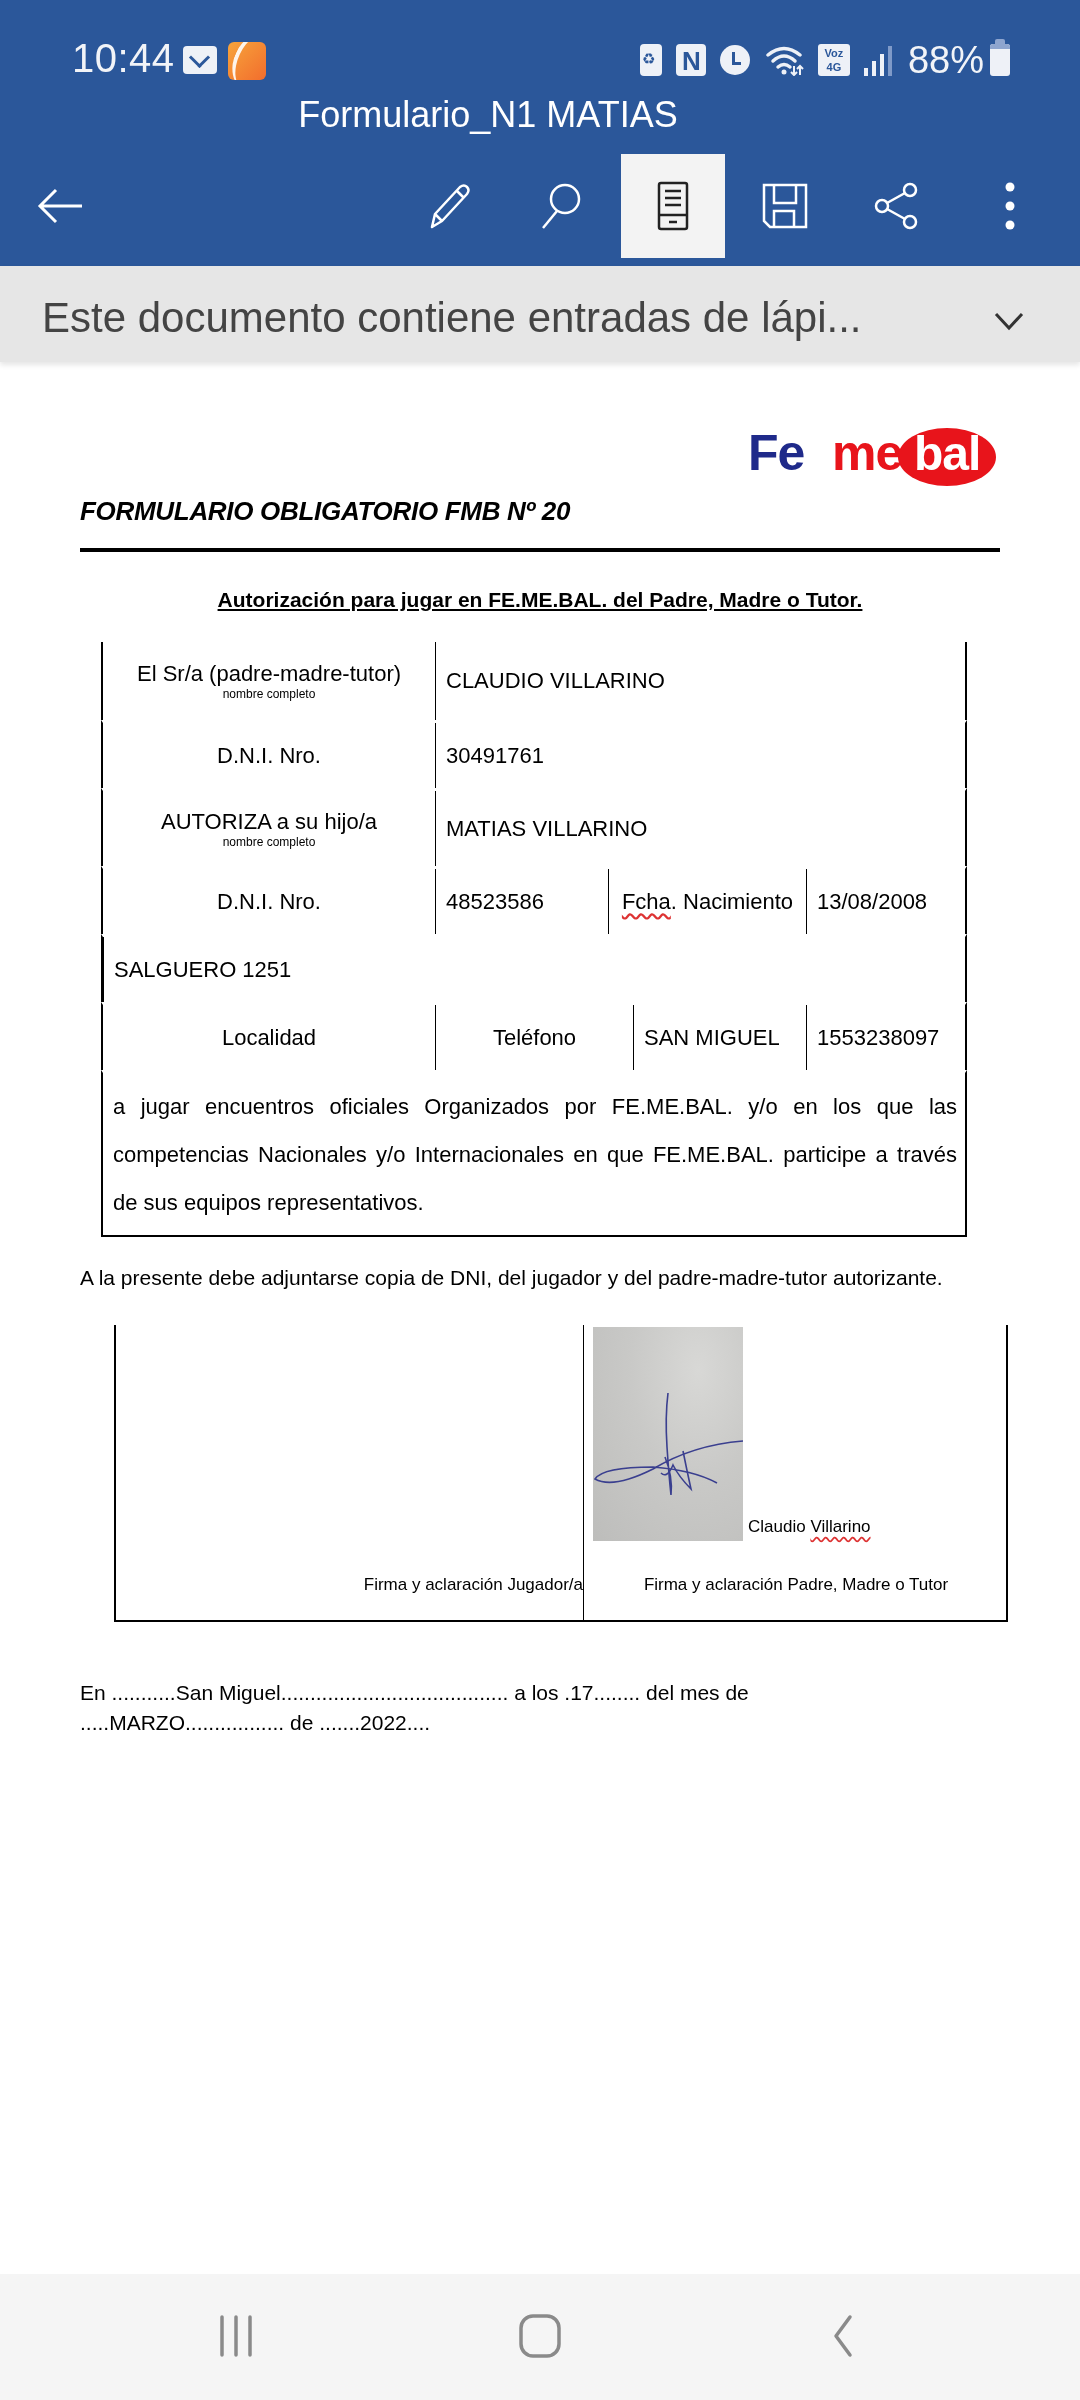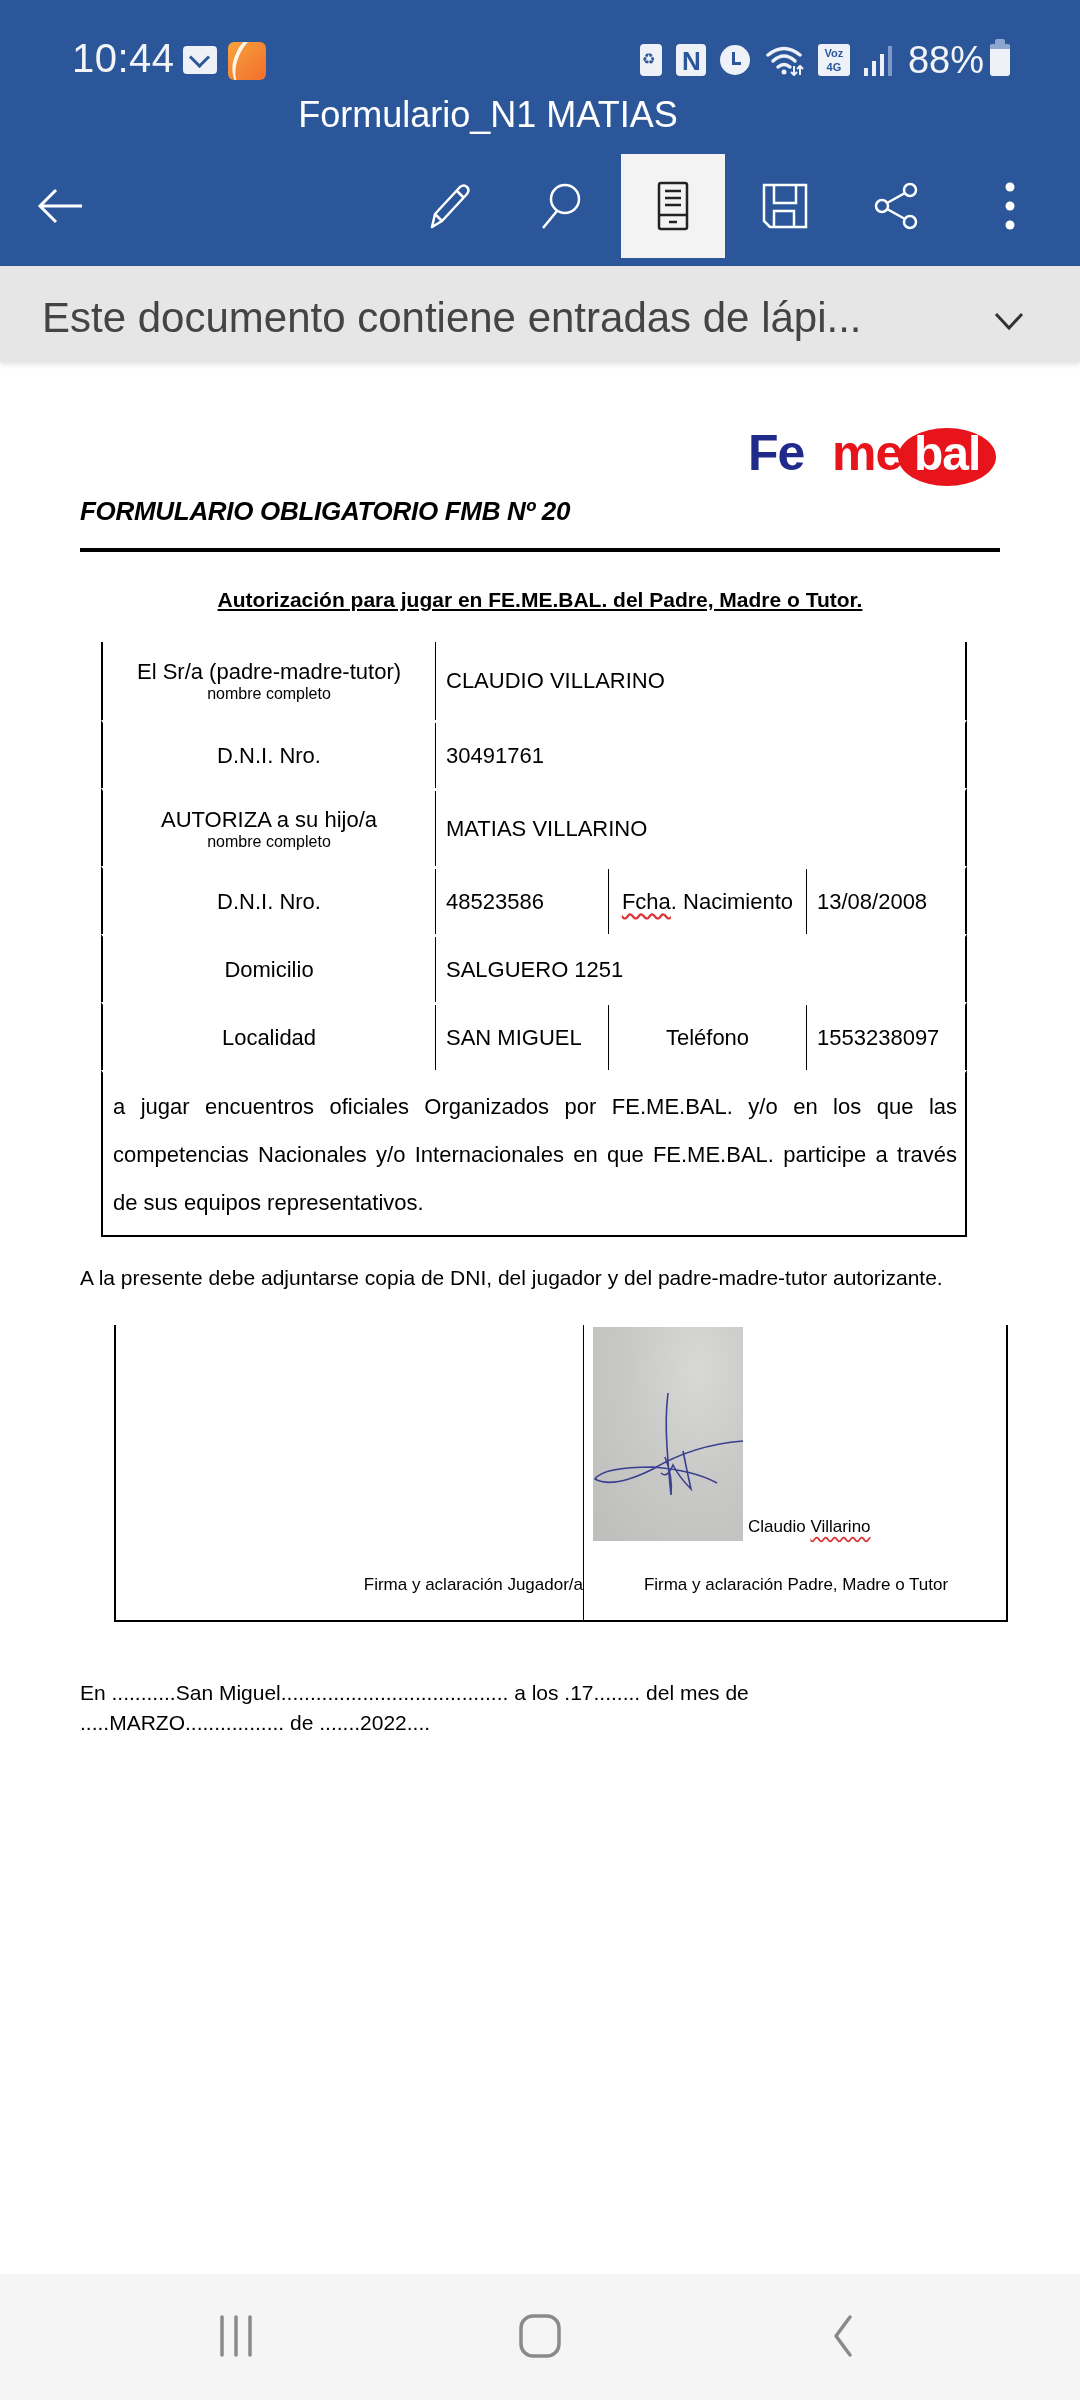--- a/index.html
+++ b/index.html
@@ -67,21 +67,21 @@
   .subtitle { position: absolute; left: 0; top: 206px; width: 1080px; text-align: center; font-size: 21px; font-weight: bold; text-decoration: underline; }
 
   
   .form-table { position: absolute; left: 101px; top: 260px; width: 866px; }
   .ft-row { position: relative; display: flex; border-left: 2px solid #000; border-right: 2px solid #000; }
   .ft-row + .ft-row { margin-top: 0; }
   .ft-cell { position: relative; display: flex; flex-direction: column; justify-content: center; font-size: 22px; padding: 0 10px; }
   .ft-cell.label { width: 332px; align-items: center; text-align: right; }
   .ft-cell.value { border-left: 1px solid #000; }
   .ft-cell.mid-label { border-left: 1px solid #000; width: 198px; align-items: center; text-align: center; padding: 0 6px; }
-  .ft-cell small { font-size: 16px; }
+  .ft-cell small { font-size: 12px; }
   .ft-row.gap { border-top: 3px solid #fff; }
   .row-h1 { height: 78px; }
   .row-h2 { height: 68px; }
   .squiggle { text-decoration: underline wavy #d33; text-decoration-skip-ink: none; text-underline-offset: 4px; }
 
   .ft-para { border-left: 2px solid #000; border-right: 2px solid #000; border-bottom: 2px solid #000; padding: 10px 8px 8px 10px; font-size: 22px; line-height: 48px; text-align: justify; }
 
   .note { position: absolute; left: 80px; top: 884px; font-size: 21px; }
 
   
@@ -227,27 +227,26 @@
     </div>
     <div class="ft-row row-h2 gap">
       <div class="ft-cell label">D.N.I. Nro.</div>
       <div class="ft-cell value" style="width:173px">48523586</div>
       <div class="ft-cell mid-label">
           <span><span class="squiggle">Fcha</span><span>. Nacimiento</span></span>
         </div>
       <div class="ft-cell value" style="flex:1">13/08/2008</div>
     </div>
     <div class="ft-row row-h2 gap">
-      <div class="ft-cell label">Domicilio</div>
       <div class="ft-cell value" style="flex:1">SALGUERO 1251</div>
     </div>
     <div class="ft-row row-h2 gap">
       <div class="ft-cell label">Localidad</div>
+      <div class="ft-cell mid-label">Teléfono</div>
       <div class="ft-cell value" style="width:173px">SAN MIGUEL</div>
-      <div class="ft-cell mid-label">Teléfono</div>
       <div class="ft-cell value" style="flex:1">1553238097</div>
     </div>
     <div class="ft-para gap" style="border-top:3px solid #fff">a jugar encuentros oficiales Organizados por FE.ME.BAL. y/o en los que las competencias Nacionales y/o Internacionales en que FE.ME.BAL. participe a través de sus equipos representativos.</div>
   </div>
 
   <div class="note">A la presente debe adjuntarse copia de DNI, del jugador y del padre-madre-tutor autorizante.</div>
 
   <div class="sig-table">
     <div class="sig-gap"></div>
     <div class="sig-divider"></div>

